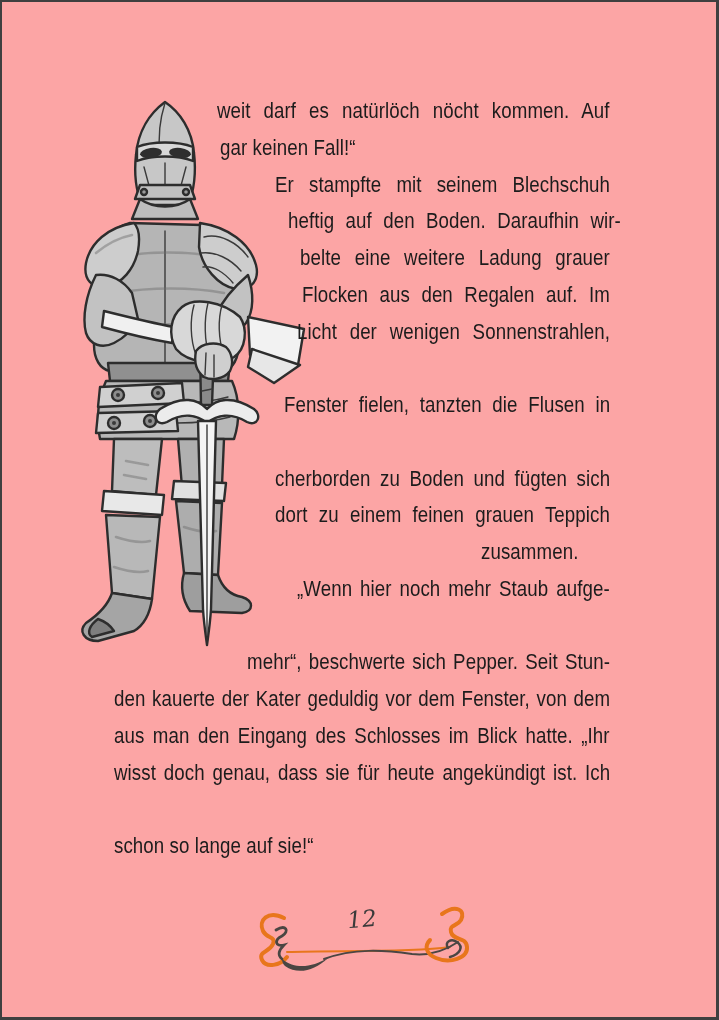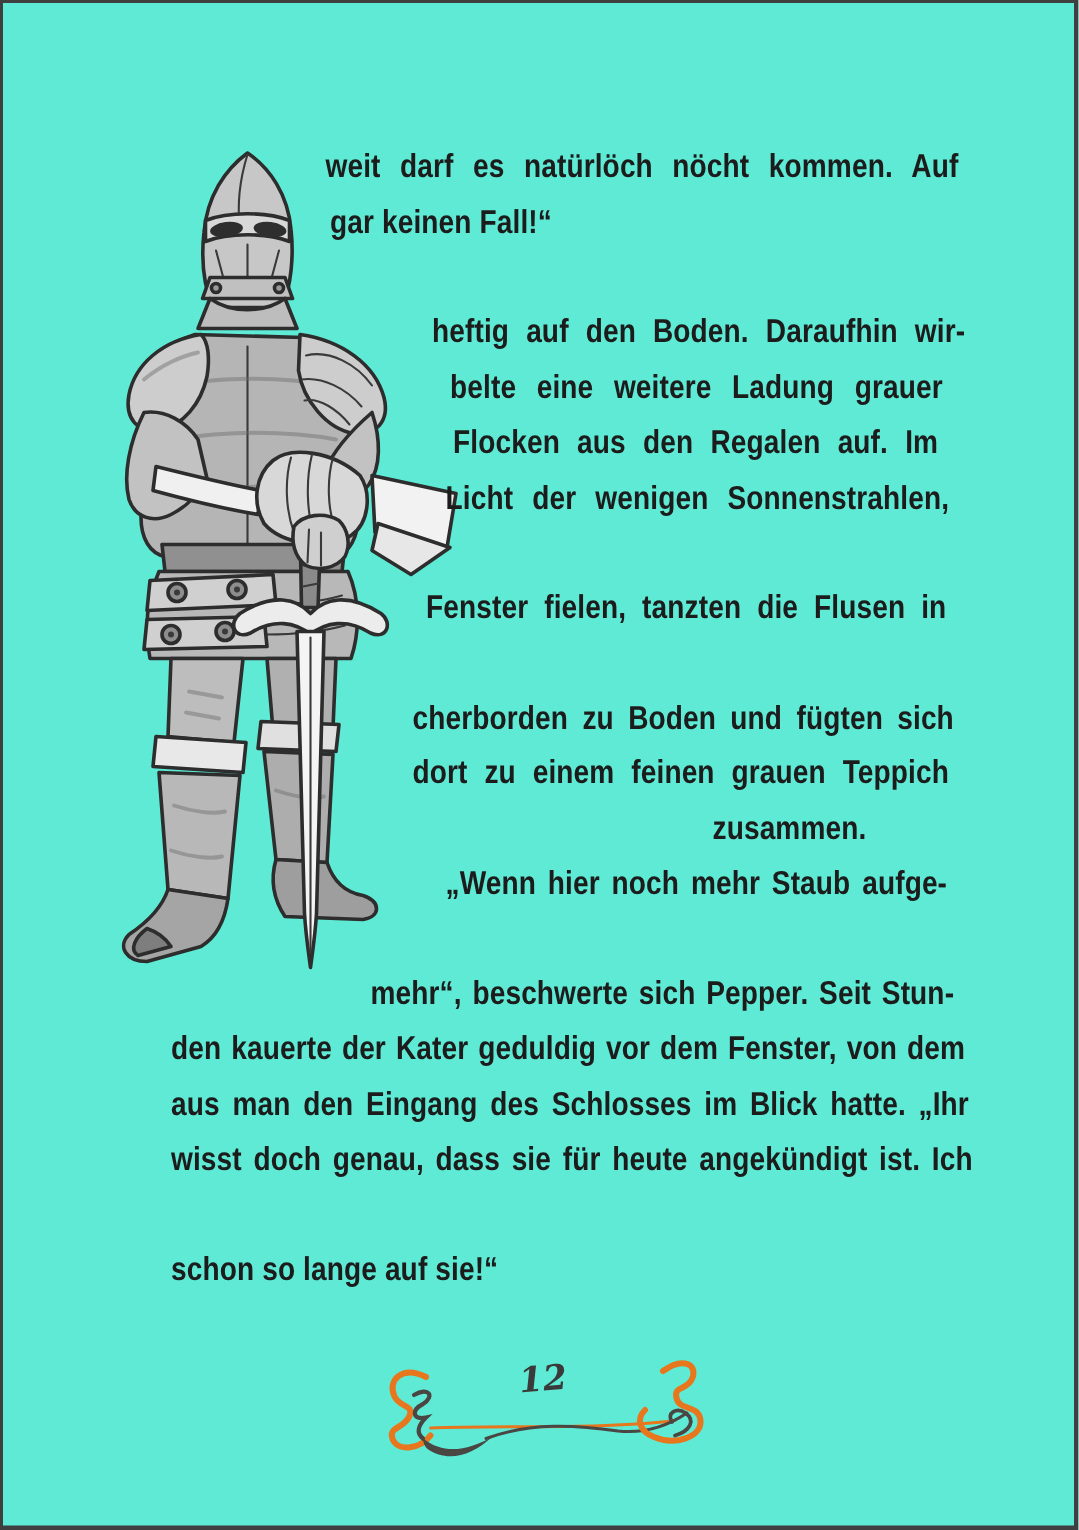--- a/index.html
+++ b/index.html
@@ -1,26 +1,25 @@
 <!DOCTYPE html>
 <html><head>
 <meta charset="utf-8">
 <style>
   html,body{margin:0;padding:0;background:#e9e9e9;}
   .page{
     position:relative;
     width:719px;height:1020px;
     box-sizing:border-box;
-    background:#5eead4;
+    background:#fca5a5;
     border:2px solid #3f3f3f;
     border-right-width:3px;
     border-bottom-width:3px;
     overflow:hidden;
     font-family:"Liberation Sans",sans-serif;
-    font-weight:bold;
   }
   .illustration{position:absolute;left:48px;top:95px;width:262px;height:570px;}
   .textblock{position:absolute;left:0;top:0;width:719px;height:1020px;}
   .line{position:absolute;height:26px;overflow:visible;}
   .line span{
     display:inline-block;
     white-space:pre;
     font-size:22px;
     line-height:26px;
     color:#1c1c1c;
@@ -130,20 +129,21 @@
       <path class="ink" fill="#c0c0c0" d="M90,88 L140,88 L145,102 L85,102 Z"></path>
       <circle class="ink" fill="#9a9a9a" cx="94" cy="95" r="3"></circle>
       <circle class="ink" fill="#9a9a9a" cx="136" cy="95" r="3"></circle>
       <path class="ink" fill="#bdbdbd" d="M90,102 C104,112 126,112 140,102 L148,122 L82,122 Z"></path>
     </svg>
   </div>
 
   <div class="textblock" id="textblock">
       <div class="line" style="left: 215px; top: 96px; width: 393px;"><span style="color: rgb(28, 28, 28); transform: scaleX(0.85); word-spacing: 9.06px;">weit darf es natürlöch nöcht kommen. Auf</span></div>
       <div class="line" style="left: 218px; top: 132.75px; width: 390px;"><span style="color: rgb(28, 28, 28); transform: scaleX(0.85);">gar keinen Fall!“</span></div>
+      <div class="line" style="left: 273px; top: 169.5px; width: 335px;"><span style="color: rgb(28, 28, 28); transform: scaleX(0.85); word-spacing: 11.53px;">Er stampfte mit seinem Blechschuh</span></div>
       <div class="line" style="left: 286px; top: 206.25px; width: 333px; text-align: right;"><span style="color: rgb(28, 28, 28); transform: scaleX(0.85); word-spacing: 7.15px;">heftig auf den Boden. Daraufhin wir-</span></div>
       <div class="line" style="left: 298px; top: 243px; width: 310px;"><span style="color: rgb(28, 28, 28); transform: scaleX(0.85); word-spacing: 9.93px;">belte eine weitere Ladung grauer</span></div>
       <div class="line" style="left: 300px; top: 279.75px; width: 308px;"><span style="color: rgb(28, 28, 28); transform: scaleX(0.85); word-spacing: 7.27px;">Flocken aus den Regalen auf. Im</span></div>
       <div class="line" style="left: 295px; top: 316.5px; width: 313px;"><span style="color: rgb(28, 28, 28); transform: scaleX(0.85); word-spacing: 8.75px;">Licht der wenigen Sonnenstrahlen,</span></div>
       <div class="line" style="left: 282px; top: 390px; width: 326px;"><span style="color: rgb(28, 28, 28); transform: scaleX(0.85); word-spacing: 6.31px;">Fenster fielen, tanzten die Flusen in</span></div>
       <div class="line" style="left: 273px; top: 463.5px; width: 335px;"><span style="color: rgb(28, 28, 28); transform: scaleX(0.85); word-spacing: 5.02px;">cherborden zu Boden und fügten sich</span></div>
       <div class="line" style="left: 273px; top: 500.25px; width: 335px;"><span style="color: rgb(28, 28, 28); transform: scaleX(0.85); word-spacing: 7.02px;">dort zu einem feinen grauen Teppich</span></div>
       <div class="line" style="left: 247px; top: 537px; width: 347px; text-align: right;"><span style="color: rgb(28, 28, 28); transform: scaleX(0.85);">zusammen.</span></div>
       <div class="line" style="left: 295px; top: 573.75px; width: 313px;"><span style="color: rgb(28, 28, 28); transform: scaleX(0.85); word-spacing: 3.05px;">„Wenn hier noch mehr Staub aufge-</span></div>
       <div class="line" style="left: 245px; top: 647.25px; width: 363px;"><span style="color: rgb(28, 28, 28); transform: scaleX(0.85); word-spacing: 2.21px;">mehr“, beschwerte sich Pepper. Seit Stun-</span></div>

